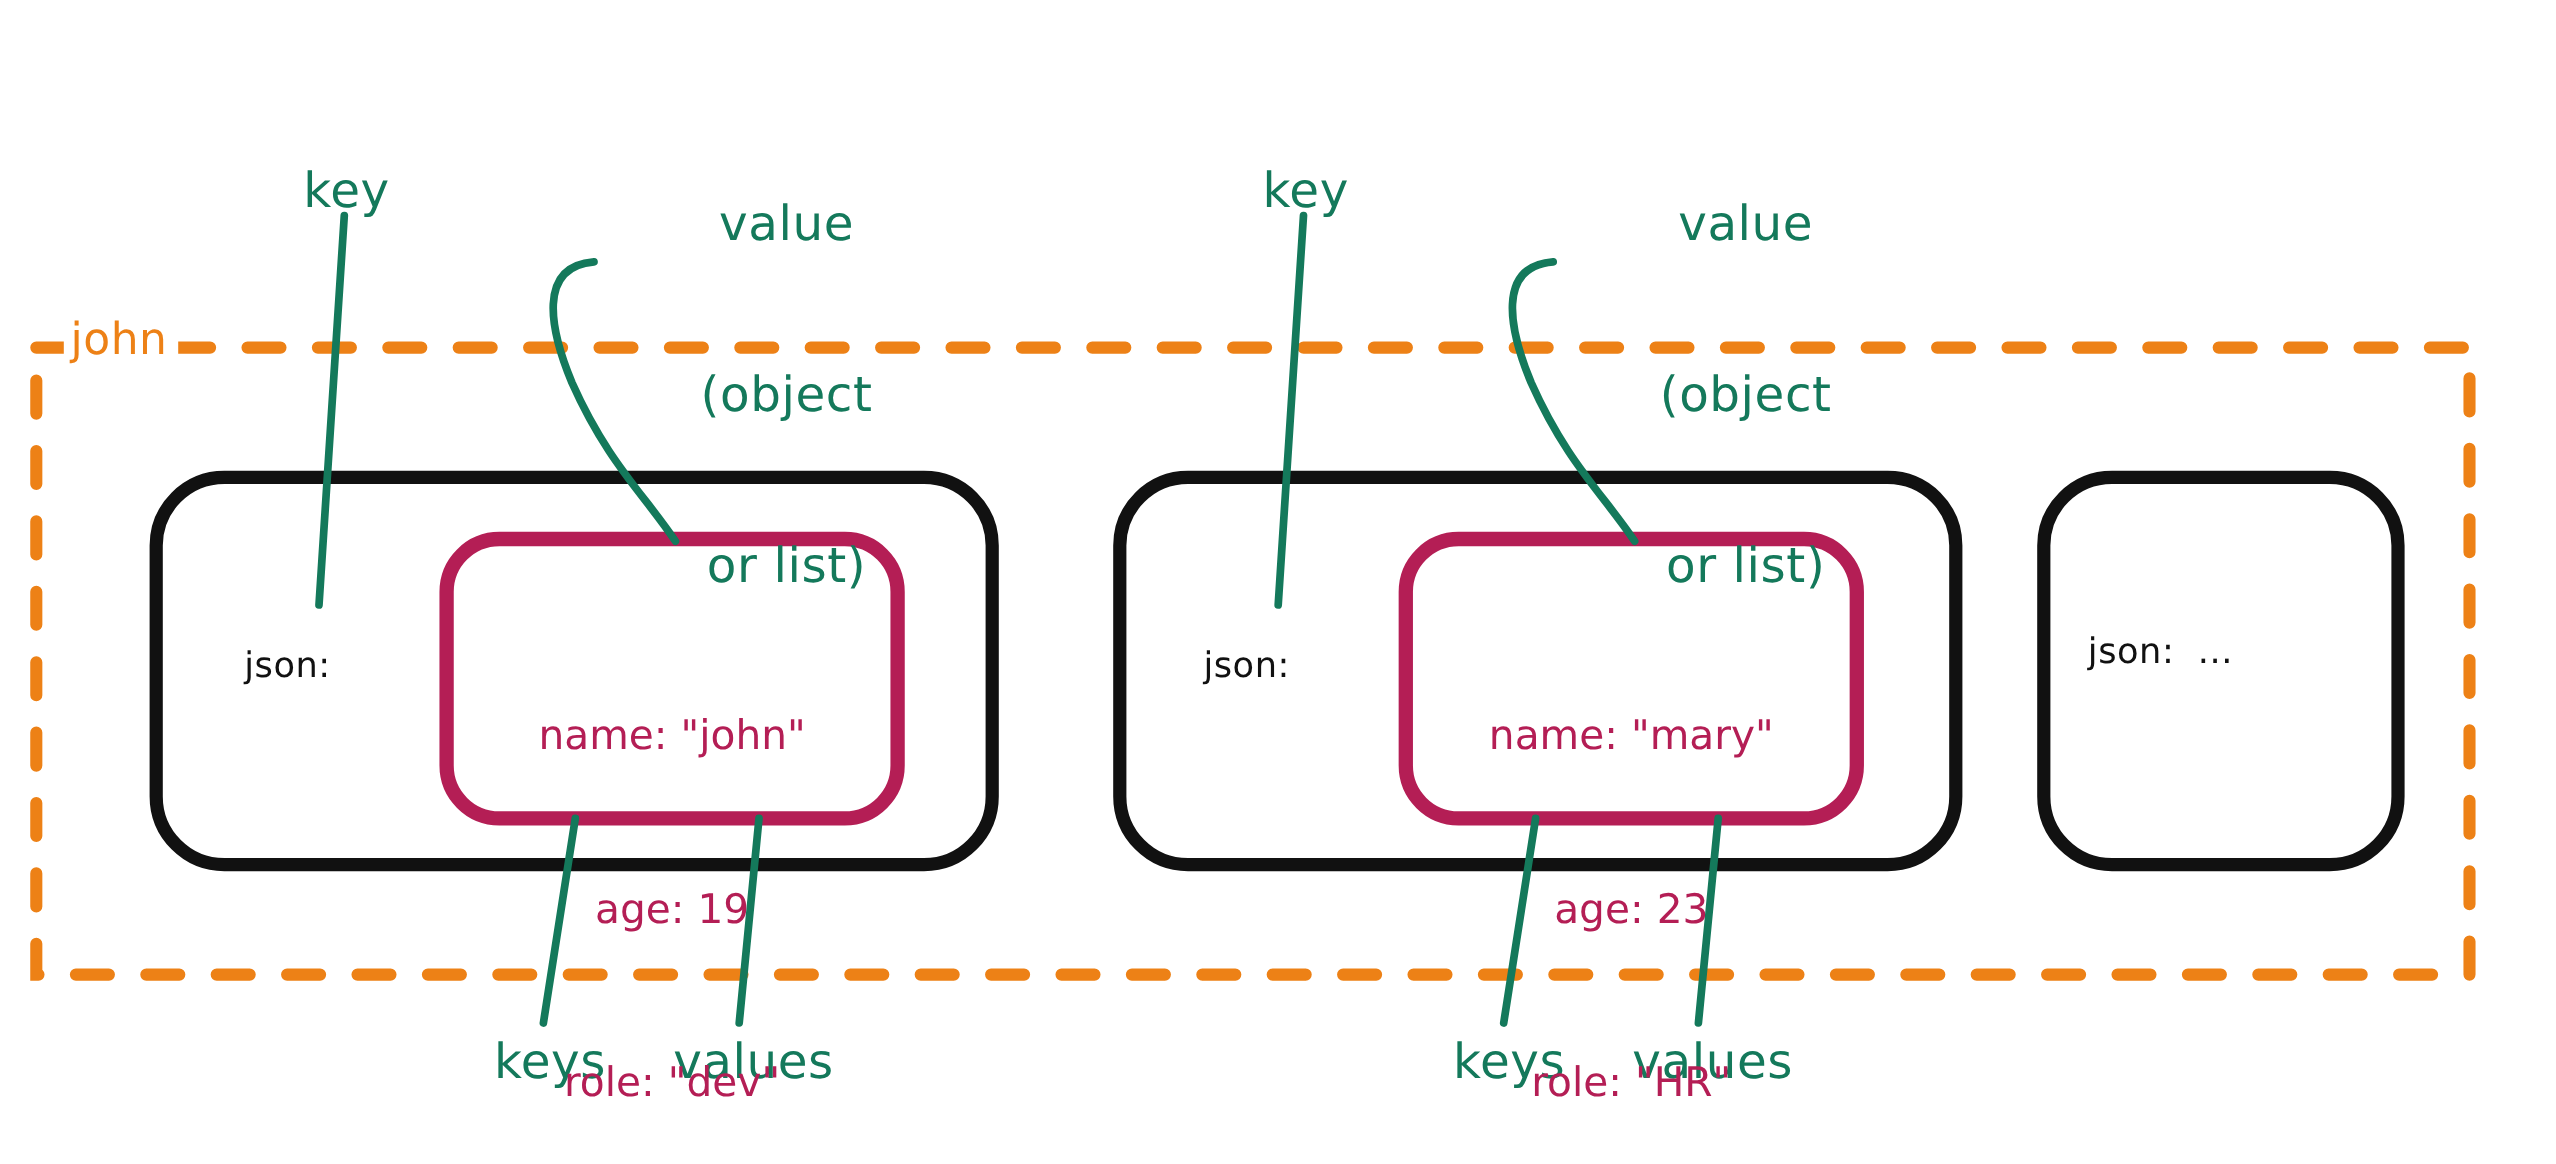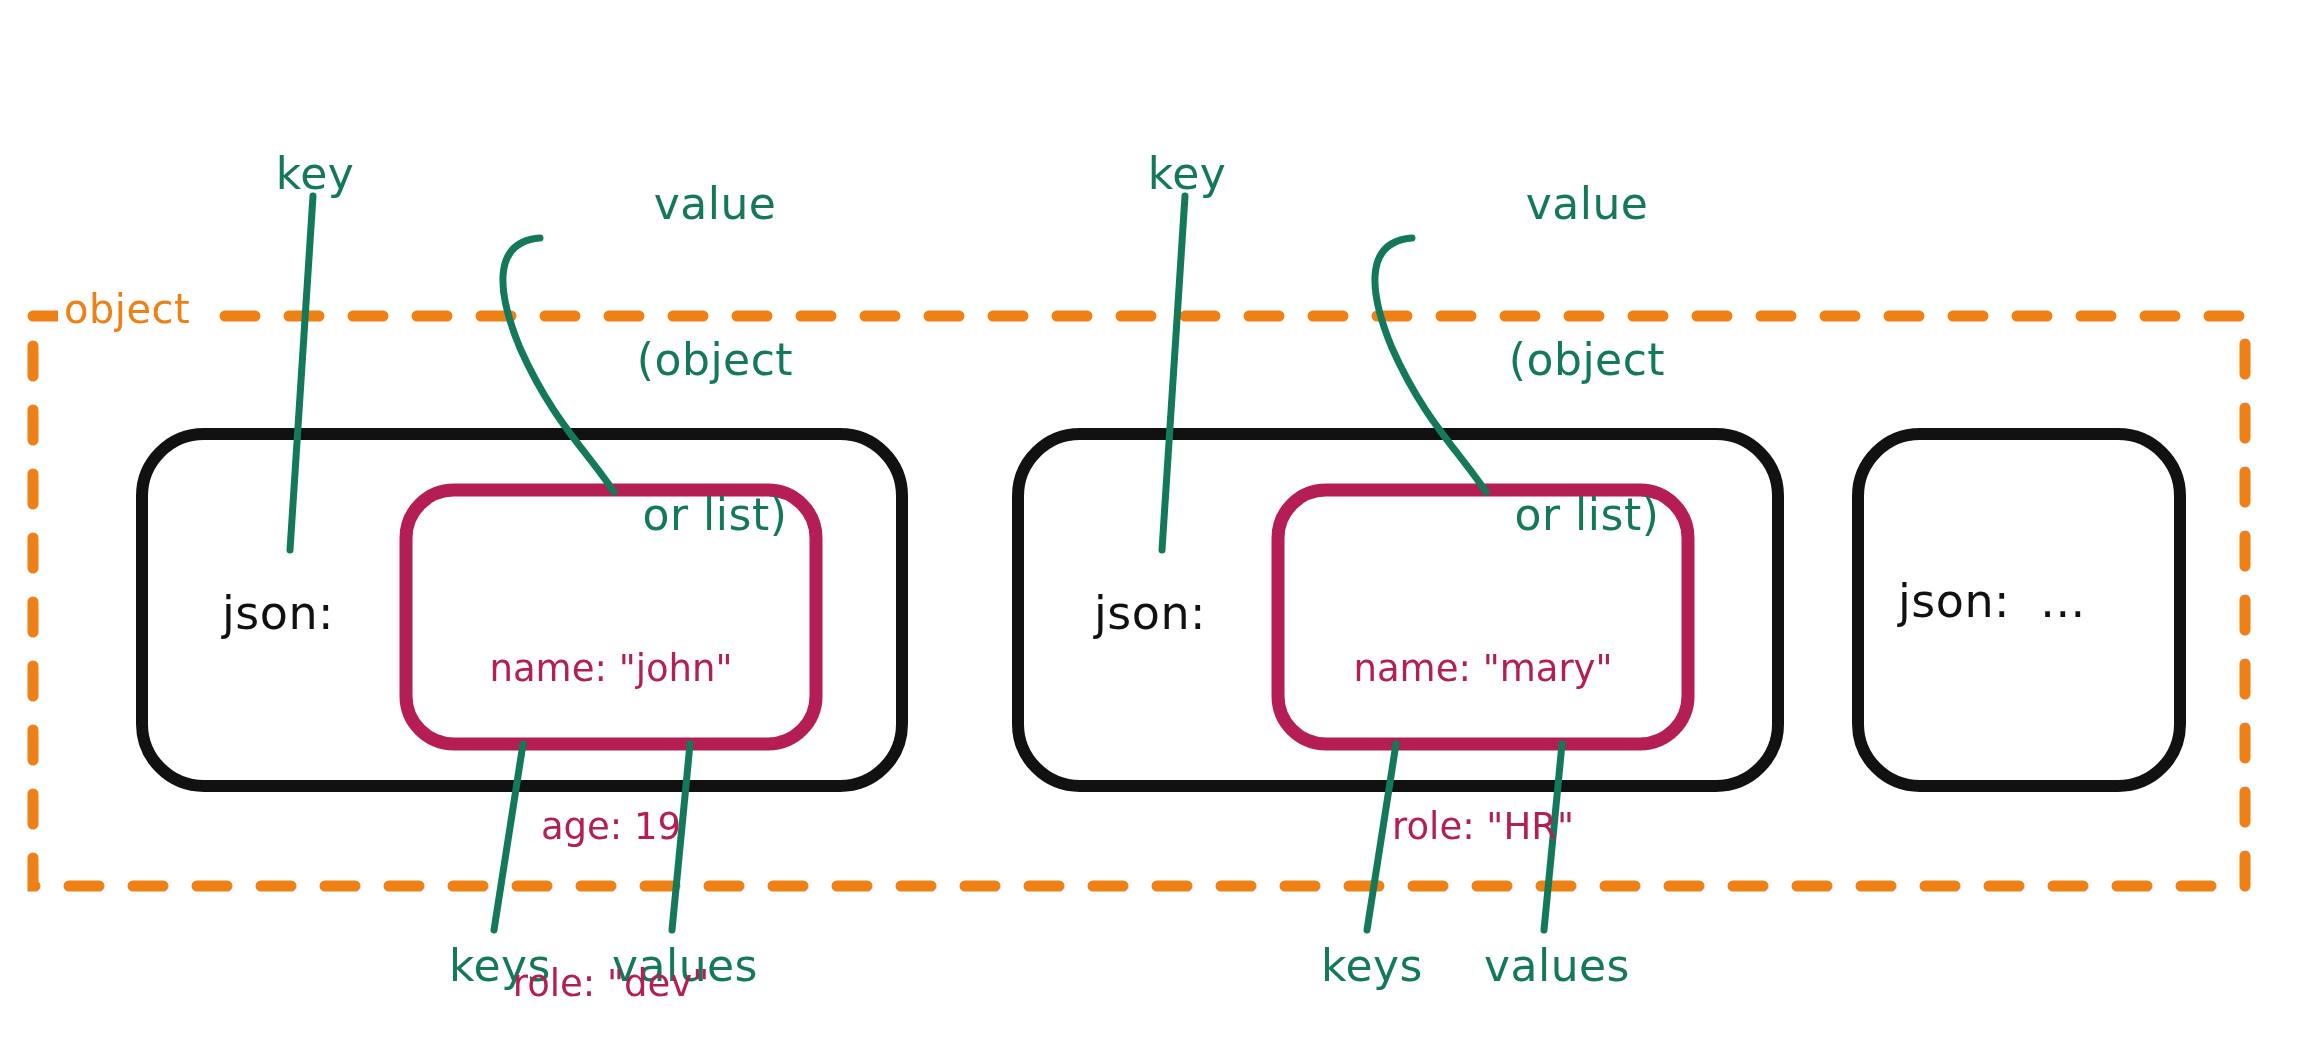--- a/index.html
+++ b/index.html
@@ -36,21 +36,21 @@
     font-weight: 400;
     text-align: center;
   }
   .lbl-orange {
     color: #ed8116;
     font-size: 40px;
     font-weight: 400;
   }
   .lbl-black {
     color: #111111;
-    font-size: 46px;
+    font-size: 32px;
     font-weight: 400;
   }
   .kv-block {
     position: absolute;
     color: #b41e55;
     font-size: 37px;
     line-height: 1.42;
     text-align: center;
     white-space: pre;
   }
@@ -89,21 +89,21 @@
 
     <path d="M 1185 196 L 1162 550" fill="none" stroke="#14795b" stroke-width="7" stroke-linecap="round"></path>
 
     <path d="M 1412 238 C 1360 242 1372 300 1392 348 C 1424 420 1458 450 1486 492" fill="none" stroke="#14795b" stroke-width="7" stroke-linecap="round"></path>
 
     <path d="M 1396 744 L 1367 930" fill="none" stroke="#14795b" stroke-width="7" stroke-linecap="round"></path>
 
     <path d="M 1562 744 L 1544 930" fill="none" stroke="#14795b" stroke-width="7" stroke-linecap="round"></path>
   </svg>
 
-  <div class="lbl lbl-orange items-tag" style="left:58px; top:286px;">object</div>
+  <div class="lbl lbl-orange items-tag" style="left:58px; top:286px;">john</div>
 
   <div class="lbl lbl-green" style="left:245px; top:148px; width:140px;">key</div>
 
   <div class="lbl lbl-green" style="left:600px; top:74px; width:230px;">
     <span class="kv-line">value</span>
     <span class="kv-line">(object</span>
     <span class="kv-line">or list)</span>
   </div>
 
   <div class="lbl lbl-green" style="left:420px; top:940px; width:160px;">keys</div>
@@ -127,18 +127,19 @@
   <div class="kv-block" style="left:406px; top:538px; width:410px;">
     <span class="kv-line">name: "john"</span>
     <span class="kv-line">age: 19</span>
     <span class="kv-line">role: "dev"</span>
   </div>
 
   <div class="lbl lbl-black" style="left:1094px; top:586px;">json:</div>
 
   <div class="kv-block" style="left:1278px; top:538px; width:410px;">
     <span class="kv-line">name: "mary"</span>
+    <span class="kv-line">age: 23</span>
     <span class="kv-line">role: "HR"</span>
   </div>
 
   <div class="lbl lbl-black" style="left:1898px; top:574px;">json:  ...</div>
 
 </div>
 
 </body></html>

